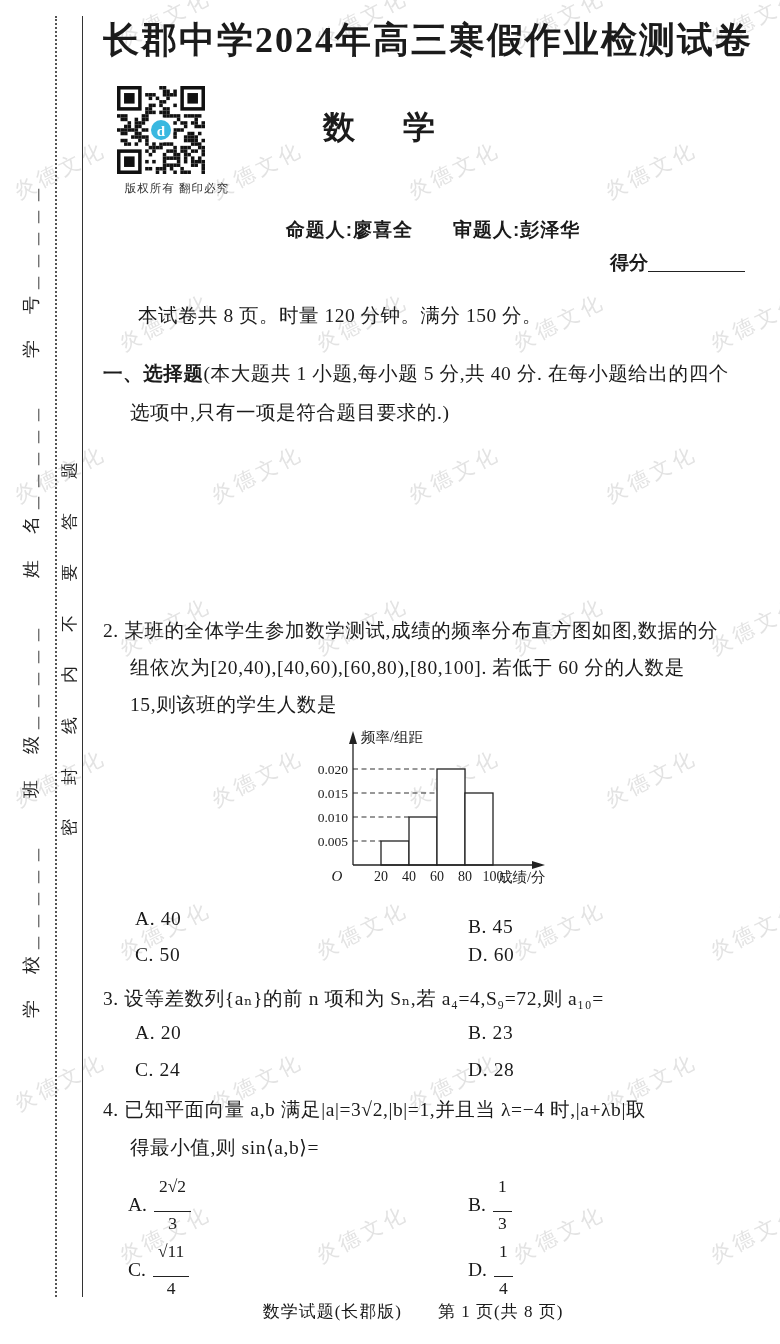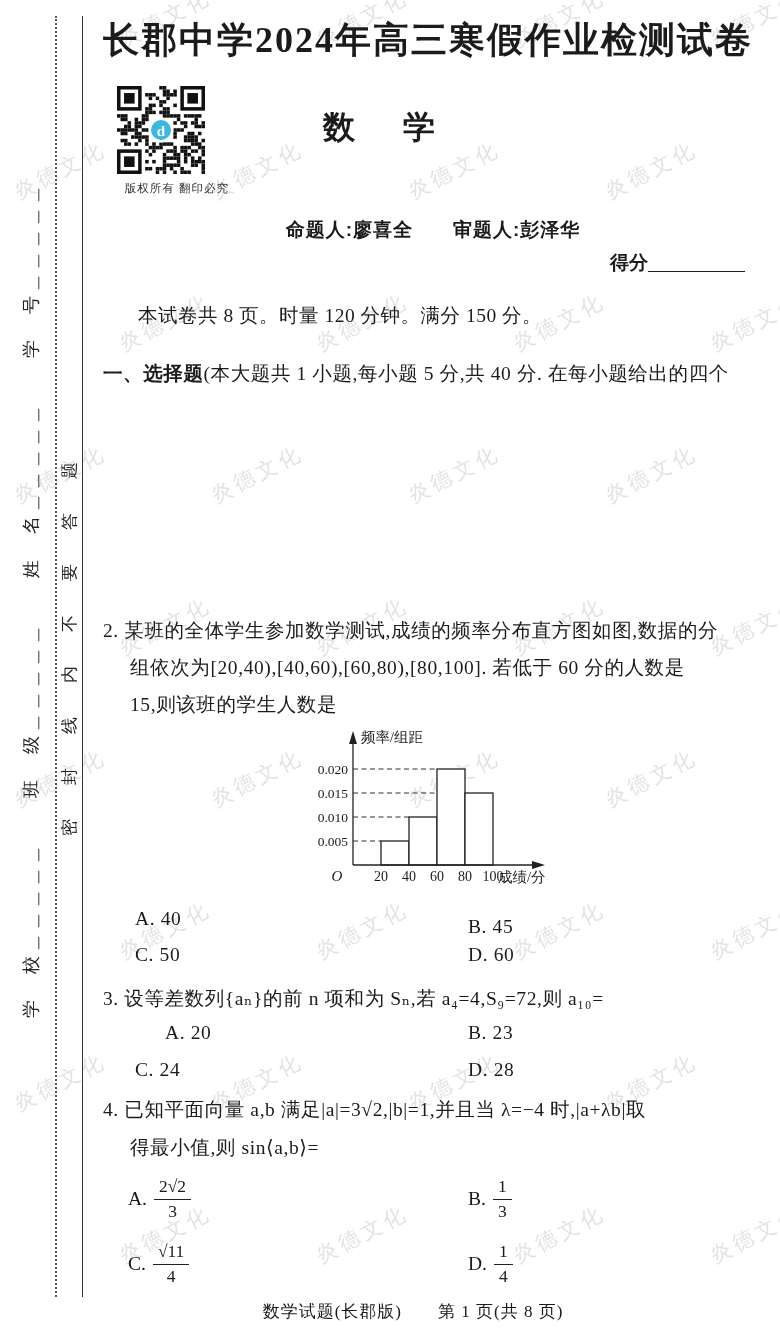--- a/index.html
+++ b/index.html
@@ -50,21 +50,21 @@
   .score-line{display:inline-block;width:97px;border-bottom:1.6px solid #222;height:20px;vertical-align:-3px;}
   .intro{position:absolute;left:138px;top:302px;font-size:19.5px;letter-spacing:0.5px;}
   
   .bodyline{font-size:19.5px;letter-spacing:0.6px;white-space:nowrap;}
   .sec-bold{font-weight:bold;}
   .optrow .opt{position:absolute;font-size:19.5px;letter-spacing:0.6px;white-space:nowrap;}
   .optlist .opt{height:36px;font-size:19.5px;letter-spacing:0.6px;white-space:nowrap;}
   
   .frac-opt{position:absolute;display:flex;align-items:center;font-size:19.5px;}
   .frac{display:inline-flex;flex-direction:column;text-align:center;margin-left:7px;font-size:17.5px;line-height:1.25;}
-  .frac .num{border-bottom:1.4px solid #222;padding:0 5px 1px;}
+  .frac .num{border-bottom:1.4px solid #222;padding:0 5px 13px;}
   .frac .den{padding-top:1px;}
   .footer{position:absolute;left:103px;top:1300px;width:620px;text-align:center;
     font-size:17px;letter-spacing:1px;}
   .chart{position:absolute;left:290px;top:726px;}
   svg text{font-family:"Liberation Serif","DejaVu Serif",serif;}
 </style>
 </head>
 <body>
 
 <div class="page">
@@ -330,20 +330,21 @@
 
     <div class="score">
       <span>得分</span><span class="score-line"></span>
     </div>
 
     <div class="intro">本试卷共 8 页。时量 120 分钟。满分 150 分。</div>
 
     <div class="abs bodyline" style="left:103px;top:360px;">
       <span class="sec-bold">一、选择题</span><span>(本大题共 1 小题,每小题 5 分,共 40 分. 在每小题给出的四个</span>
     </div>
+    <div class="abs bodyline" style="left:130px;top:399px;">选项中,只有一项是符合题目要求的.)</div>
 
 
     <div class="abs bodyline" style="left:103px;top:617px;">2. 某班的全体学生参加数学测试,成绩的频率分布直方图如图,数据的分</div>
     <div class="abs bodyline" style="left:130px;top:654px;">组依次为[20,40),[40,60),[60,80),[80,100]. 若低于 60 分的人数是</div>
     <div class="abs bodyline" style="left:130px;top:691px;">15,则该班的学生人数是</div>
 
     <svg id="chart-svg" class="chart" width="290" height="162" viewBox="0 0 290 162">
         <line x1="63" y1="115" x2="91" y2="115" stroke="#333" stroke-width="1.1" stroke-dasharray="5 3.5"></line>
         <text x="58" y="119.5" text-anchor="end" font-size="13.5" fill="#1b1b1b">0.005</text>
         <line x1="63" y1="91" x2="119" y2="91" stroke="#333" stroke-width="1.1" stroke-dasharray="5 3.5"></line>
@@ -372,21 +373,21 @@
 
     <div class="abs optrow" style="left:135px;top:908px;">
       <div class="opt" style="left:0;top:0;">A. 40</div>
       <div class="opt" style="left:333px;top:8px;">B. 45</div>
       <div class="opt" style="left:0;top:36px;">C. 50</div>
       <div class="opt" style="left:333px;top:36px;">D. 60</div>
     </div>
 
     <div class="abs bodyline" style="left:103px;top:985px;">3. 设等差数列{aₙ}的前 n 项和为 Sₙ,若 a₄=4,S₉=72,则 a₁₀=</div>
     <div class="abs optrow" style="left:135px;top:1022px;">
-      <div class="opt" style="left:0;top:0;margin-left:30px;">A. 20</div>
+      <div class="opt" style="left:0;top:0;">A. 20</div>
       <div class="opt" style="left:333px;top:0;">B. 23</div>
       <div class="opt" style="left:0;top:37px;">C. 24</div>
       <div class="opt" style="left:333px;top:37px;">D. 28</div>
     </div>
 
     <div class="abs bodyline" style="left:103px;top:1096px;">4. 已知平面向量 a,b 满足|a|=3√2,|b|=1,并且当 λ=−4 时,|a+λb|取</div>
     <div class="abs bodyline" style="left:130px;top:1134px;">得最小值,则 sin⟨a,b⟩=</div>
 
     <div class="frac-opt" style="left:128px;top:1176px;">
       <span>A.</span>

